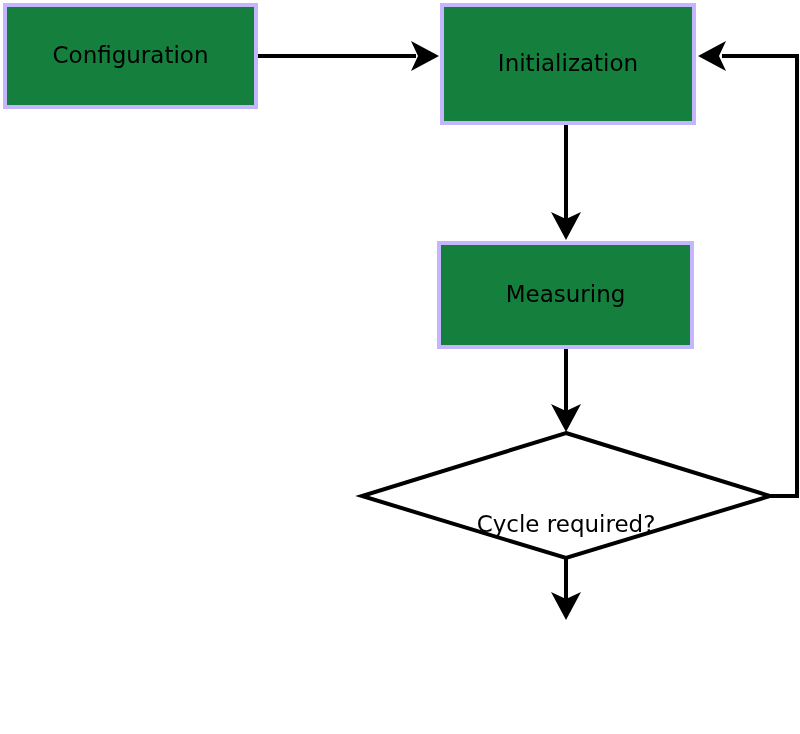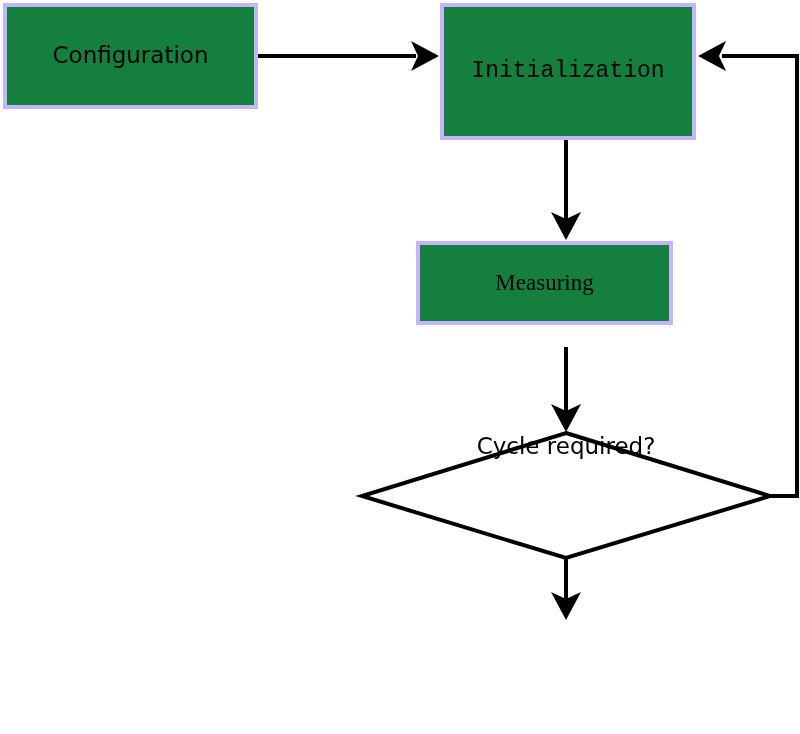--- a/index.html
+++ b/index.html
@@ -35,32 +35,32 @@
   .node-label {
     font-size: 23px;
     line-height: 1.2;
     color: #000000;
     white-space: nowrap;
     text-align: center;
   }
   .diamond-label-wrap {
     position: absolute;
     left: 362px;
-    top: 433px;
+    top: 414px;
     width: 408px;
     height: 125px;
     display: flex;
-    align-items: flex-start;
+    align-items: flex-end;
     justify-content: center;
     pointer-events: none;
   }
   
   #node-configuration { left: 3px;   top: 3px;   width: 255px; height: 106px; }
-  #node-initialization{ left: 440px; top: 3px;   width: 256px; height: 137px; font-family: Liberation Mono, monospace; }
-  #node-measuring     { left: 416px; top: 241px; width: 257px; height: 84px; font-family: Liberation Serif, serif; }
+  #node-initialization{ left: 440px; top: 3px;   width: 256px; height: 122px; }
+  #node-measuring     { left: 437px; top: 241px; width: 257px; height: 108px; }
   #node-data-output   { left: 438px; top: 621px; width: 257px; height: 110px; }
 
   .edge-line {
     stroke: #000000;
     stroke-width: 4;
     fill: none;
   }
   .arrow-head {
     fill: #000000;
     stroke: none;

